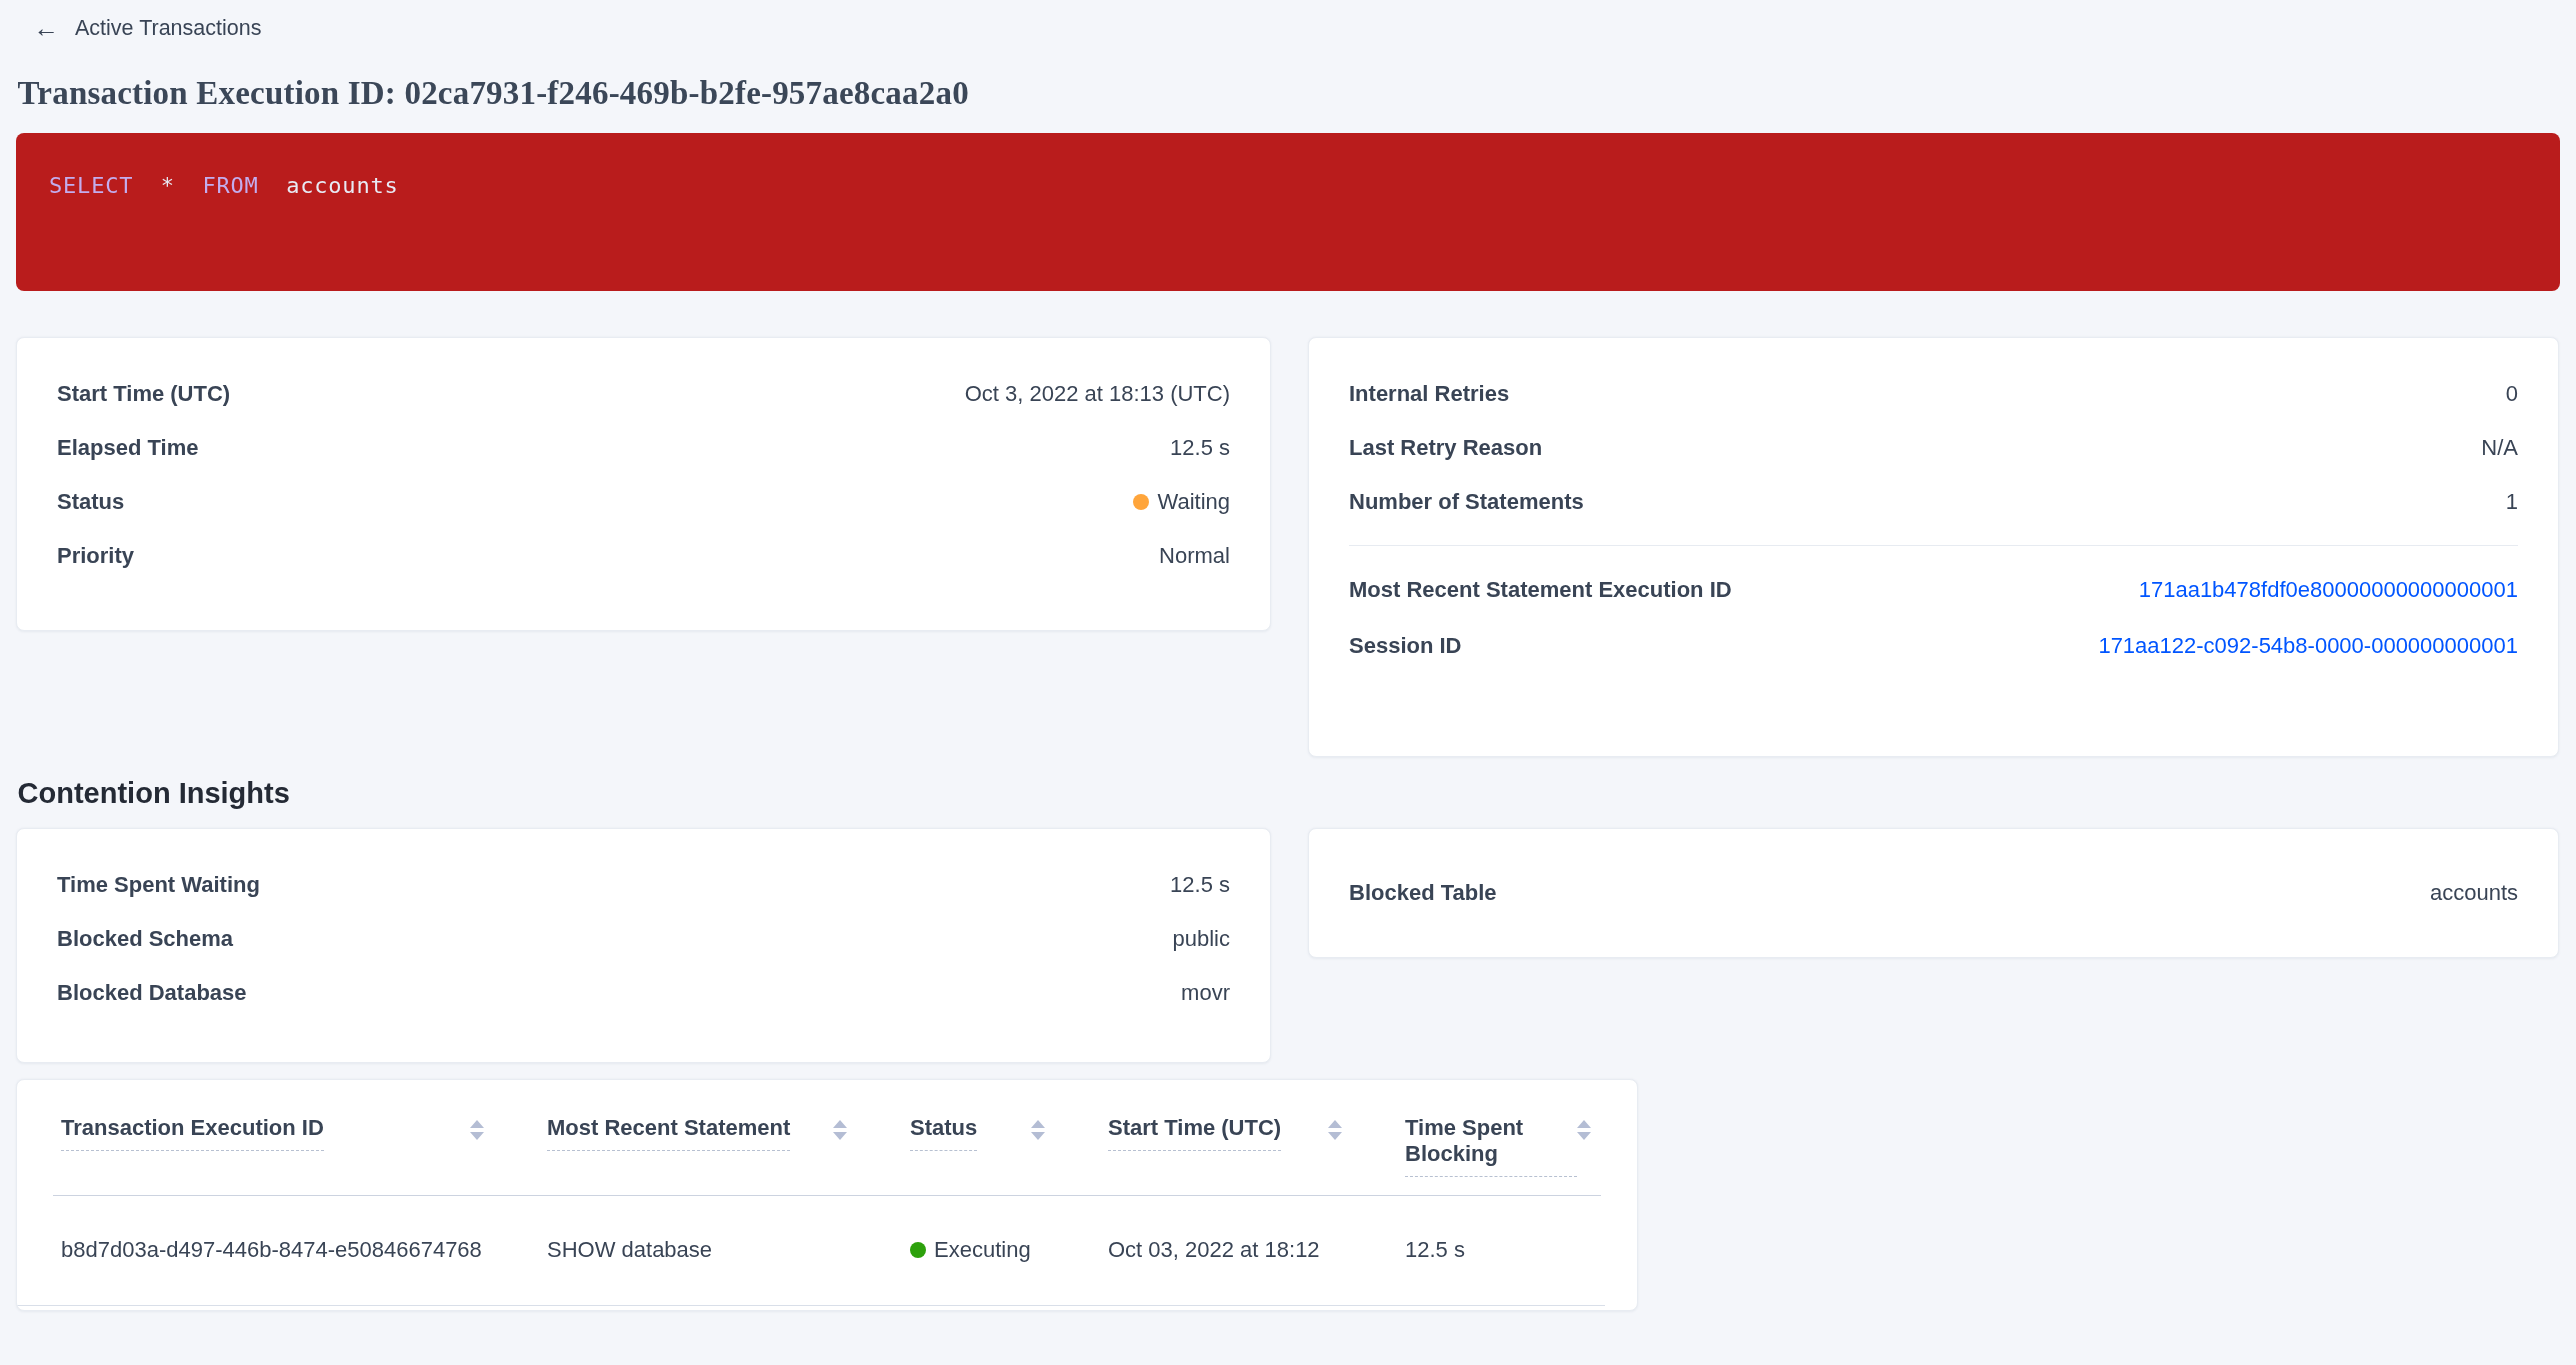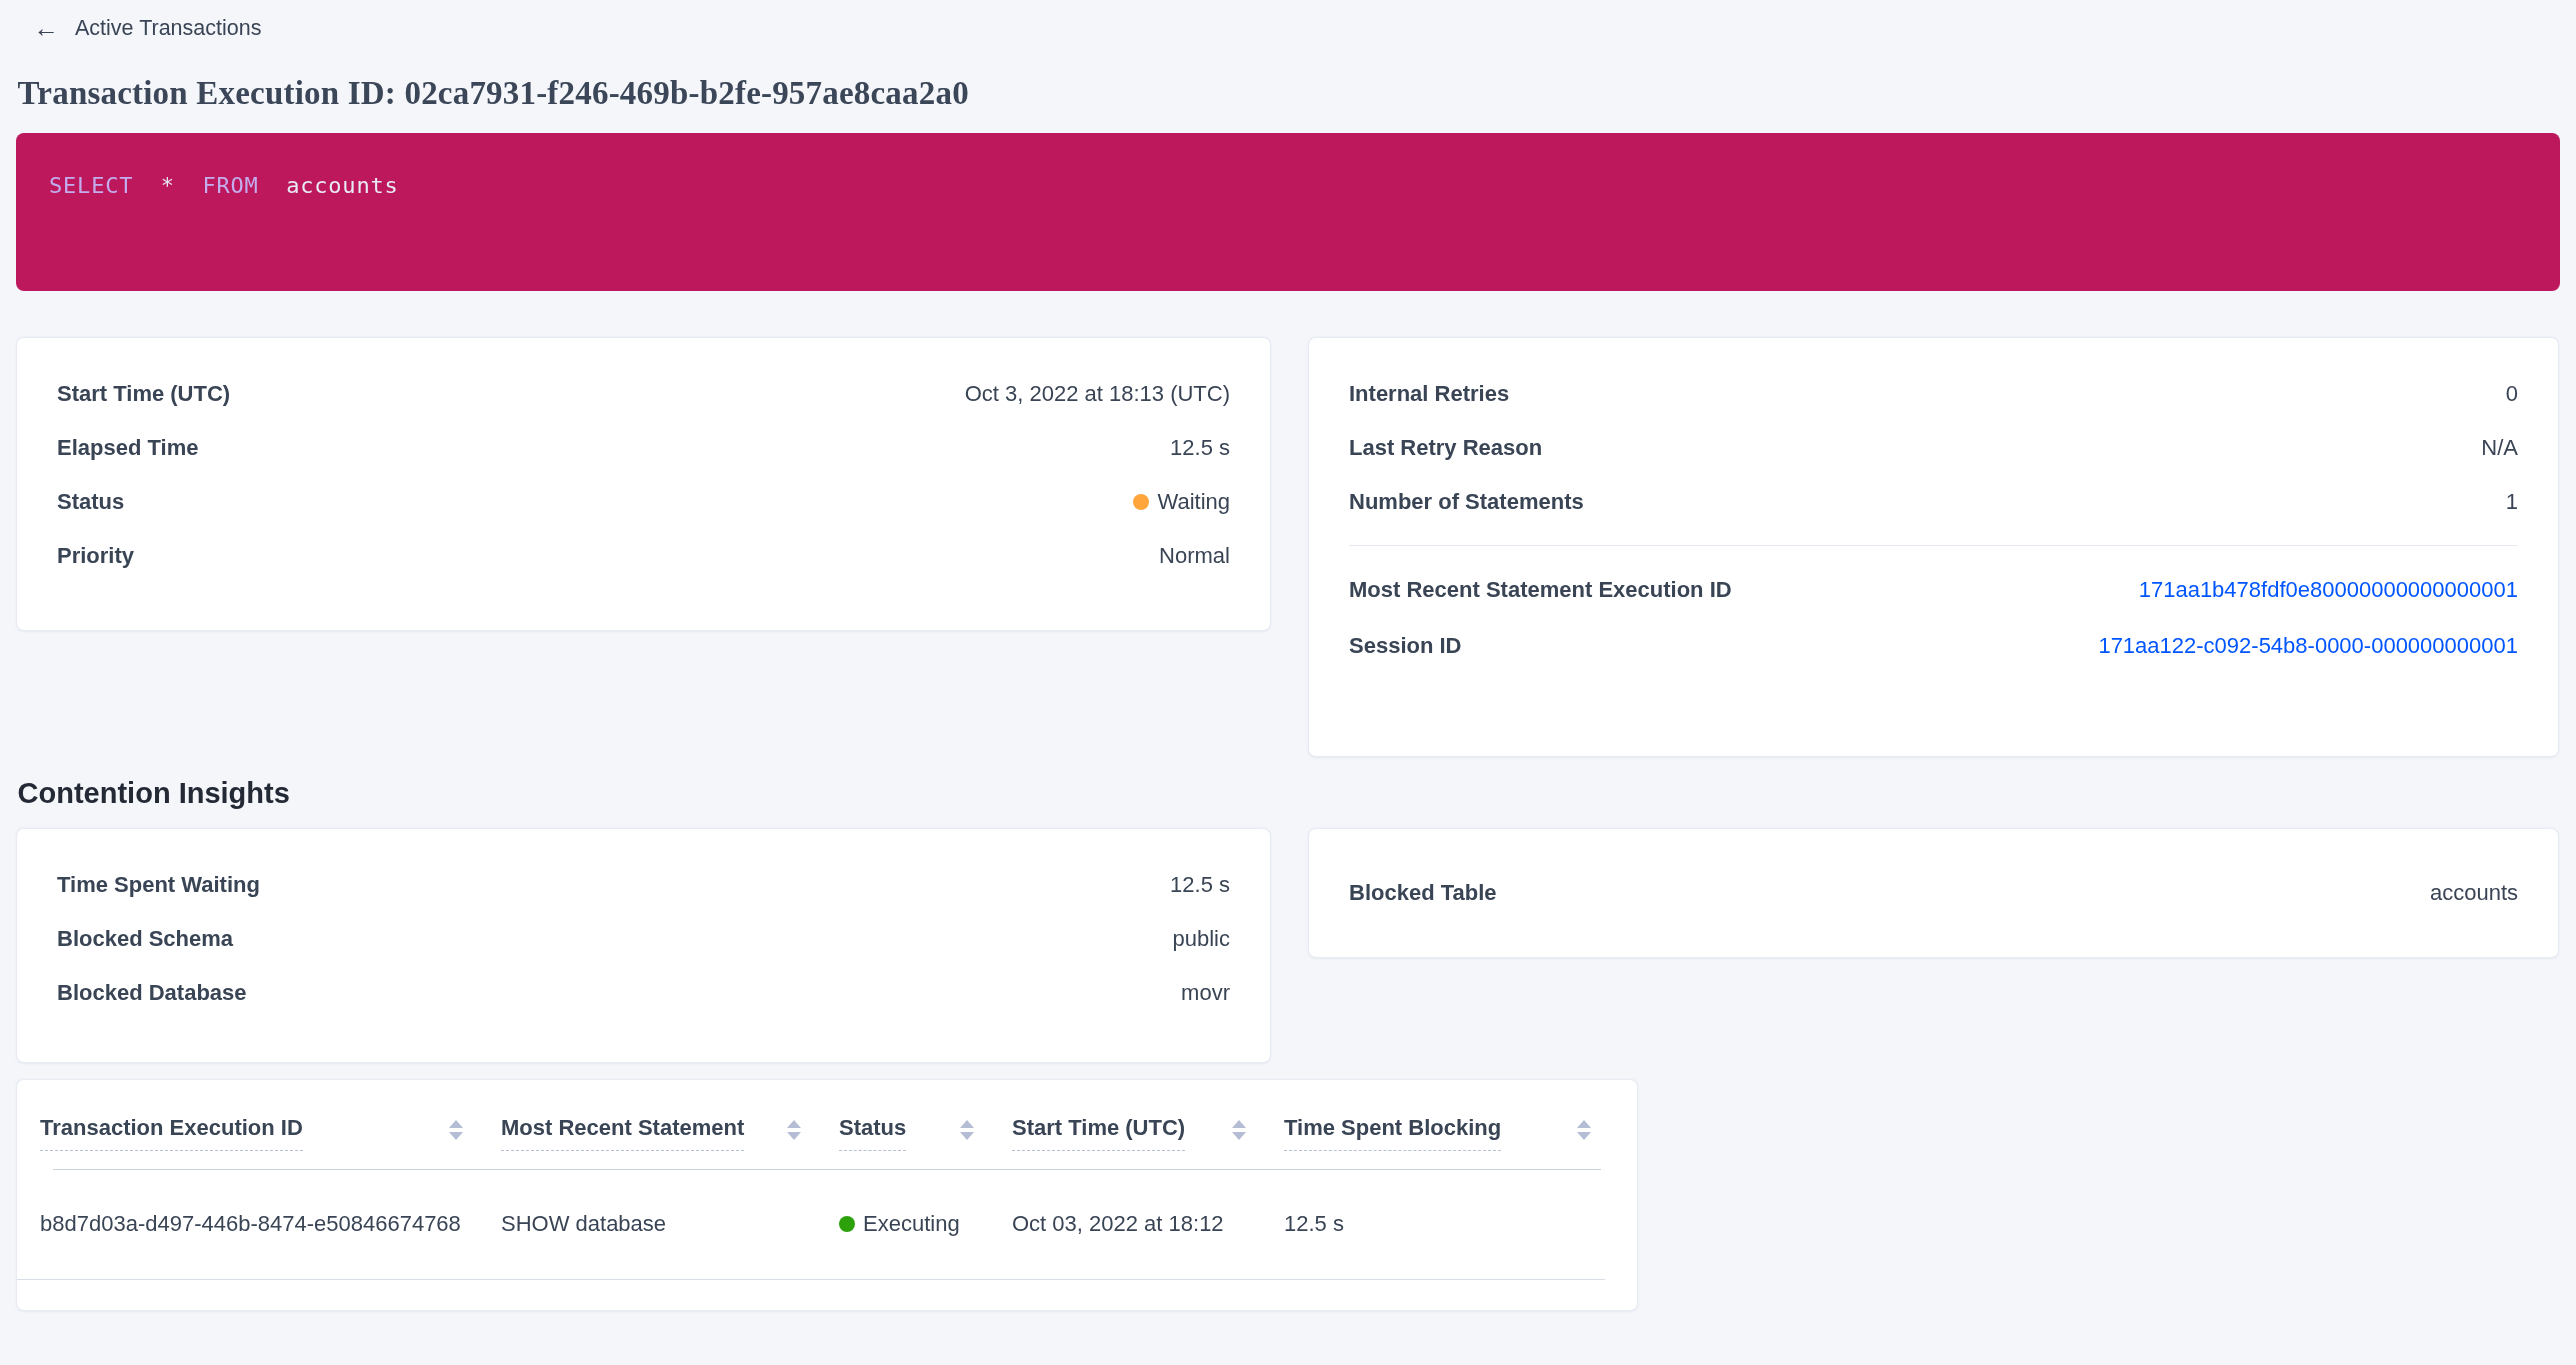--- a/index.html
+++ b/index.html
@@ -22,21 +22,21 @@
   .page-title {
     margin-top: 29px; padding-left: 1.6px;
     font-size: 33px; font-weight: bold; color: #3b4758;
     letter-spacing: 0.2px;
     font-family: Liberation Serif, serif;
   }
 
   
   .sql-box {
     margin-top: 20.7px; height: 158px; width: 2544px;
-    background: #be185d; border-radius: 8px;
+    background: #b91c1c; border-radius: 8px;
     padding: 40px 33px;
   }
   .sql-line { font-family: "DejaVu Sans Mono", monospace; font-size: 22px; letter-spacing: 0.8px; }
   .tok { color: #e8eaf4; }
   .tok + .tok { margin-left: 13.5px; }
   .tok.kw { color: #c3adee; }
 
   
   .grid-2 { display: grid; grid-template-columns: 1255px 1251px; gap: 37px; }
   .m-top-cards { margin-top: 46px; }
@@ -79,21 +79,21 @@
   
   .table-card {
     margin-top: 16px; width: 1622px; height: 232px;
     background: #ffffff; border: 0.8px solid #e8ecf2; border-radius: 8px;
     box-shadow: 0 0.8px 2.4px rgba(67, 90, 111, 0.08);
     overflow: hidden;
   }
   .tbl-grid {
     display: grid;
     grid-template-columns: 461px 338px 173px 272px 1fr;
-    padding-left: 23px; padding-right: 32px;
+    padding-left: 44px; padding-right: 32px; gap: 25px;
   }
   .tbl-head { padding-top: 35px; }
   .th-cell {
     display: flex; align-items: flex-start; justify-content: space-between;
     padding-right: 38px; cursor: pointer;
   }
   .th-cell.last { padding-right: 14.3px; }
   .th-label {
     font-size: 22px; font-weight: bold; color: #394455;
     padding-bottom: 9.5px; border-bottom: 1.6px dashed #b7c0d1;

